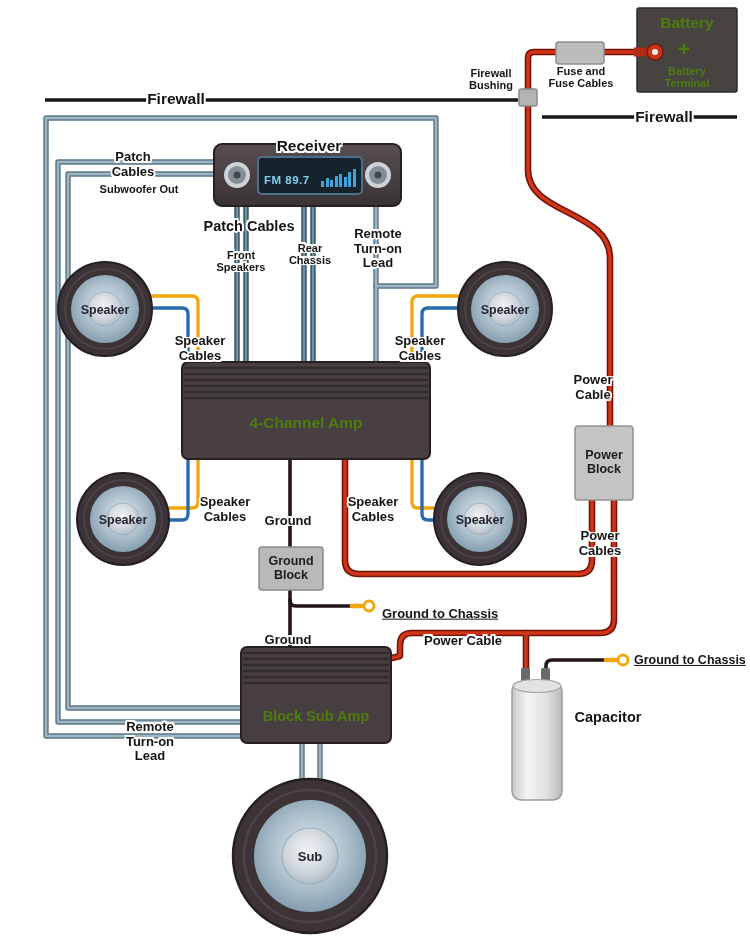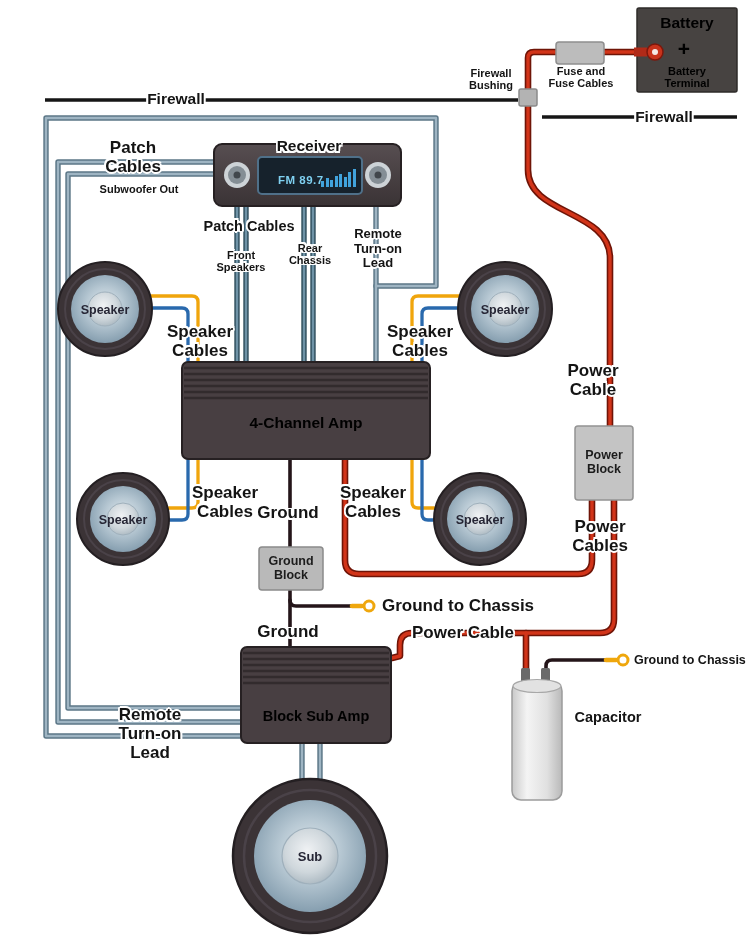--- a/index.html
+++ b/index.html
@@ -1,29 +1,29 @@
 <!DOCTYPE html>
 <html><head>
 <meta charset="utf-8">
 <style>
   html,body{margin:0;padding:0;background:#fff;}
   #stage{position:relative;width:750px;height:945px;background:#fff;
          font-family:"Liberation Sans",sans-serif;overflow:hidden;}
   #stage svg{position:absolute;left:0;top:0;}
   .lbl{position:absolute;transform:translate(-50%,-50%);font-weight:bold;color:#141414;
        white-space:pre-line;text-align:center;line-height:1.13;z-index:5;}
-  .left-anchor{transform:translate(0,-50%);text-align:center;}
+  .left-anchor{transform:translate(0,-50%);text-align:center;text-decoration:underline;}
   .halo{text-shadow:-1.5px -1.5px 0 #fff,1.5px -1.5px 0 #fff,-1.5px 1.5px 0 #fff,
         1.5px 1.5px 0 #fff,0 -1.8px 0 #fff,0 1.8px 0 #fff,-1.8px 0 0 #fff,1.8px 0 0 #fff;}
-  .white{color:#000000;}
+  .white{color:#4d7c0f;}
   .navy{color:#262635;}
   .s11{font-size:11px;}
   .s12{font-size:12.5px;}
   .s13{font-size:13px;}
-  .s135{font-size:17px;}
+  .s135{font-size:13px;margin-top:8px;}
   .s14{font-size:14.5px;}
   .s15{font-size:15.5px;}
   .plus{font-size:21px;}
   .fm{position:absolute;transform:translate(0,-50%);font-weight:bold;font-size:11.5px;
       color:#7fd0f0;letter-spacing:.5px;z-index:5;}
   
   .bg-edge{fill:none;stroke:#5c7787;stroke-width:5.4;stroke-linejoin:round;stroke-linecap:round;}
   .bg-core{fill:none;stroke:#9fb5c3;stroke-width:2.4;stroke-linejoin:round;stroke-linecap:round;}
   .pc-edge{fill:none;stroke:#31505f;stroke-width:5.4;stroke-linejoin:round;stroke-linecap:round;}
   .pc-core{fill:none;stroke:#6f93a7;stroke-width:2.4;stroke-linejoin:round;stroke-linecap:round;}
@@ -288,15 +288,15 @@
 <div class="lbl halo s135 left-anchor" style="left:382px;top:606px">Ground to Chassis</div>
 <div class="lbl halo s135" style="left:288px;top:632px">Ground</div>
 <div class="lbl halo s135" style="left:463px;top:633px">Power Cable</div>
 <div class="lbl white s14" style="left:316px;top:716px">Block Sub Amp</div>
 <div class="lbl halo s135" style="left:150px;top:734px">Remote
 Turn-on
 Lead</div>
 <div class="lbl halo s14" style="left:608px;top:717px">Capacitor</div>
 <div class="lbl halo s12 left-anchor" style="left:634px;top:660px">Ground to Chassis</div>
 <div class="lbl navy s13" style="left:310px;top:857px">Sub</div>
-<div class="fm" style="left:278px;top:180px">FM 89.7</div>
+<div class="fm" style="left:264px;top:180px">FM 89.7</div>
 
 </div>
 
 </body></html>

